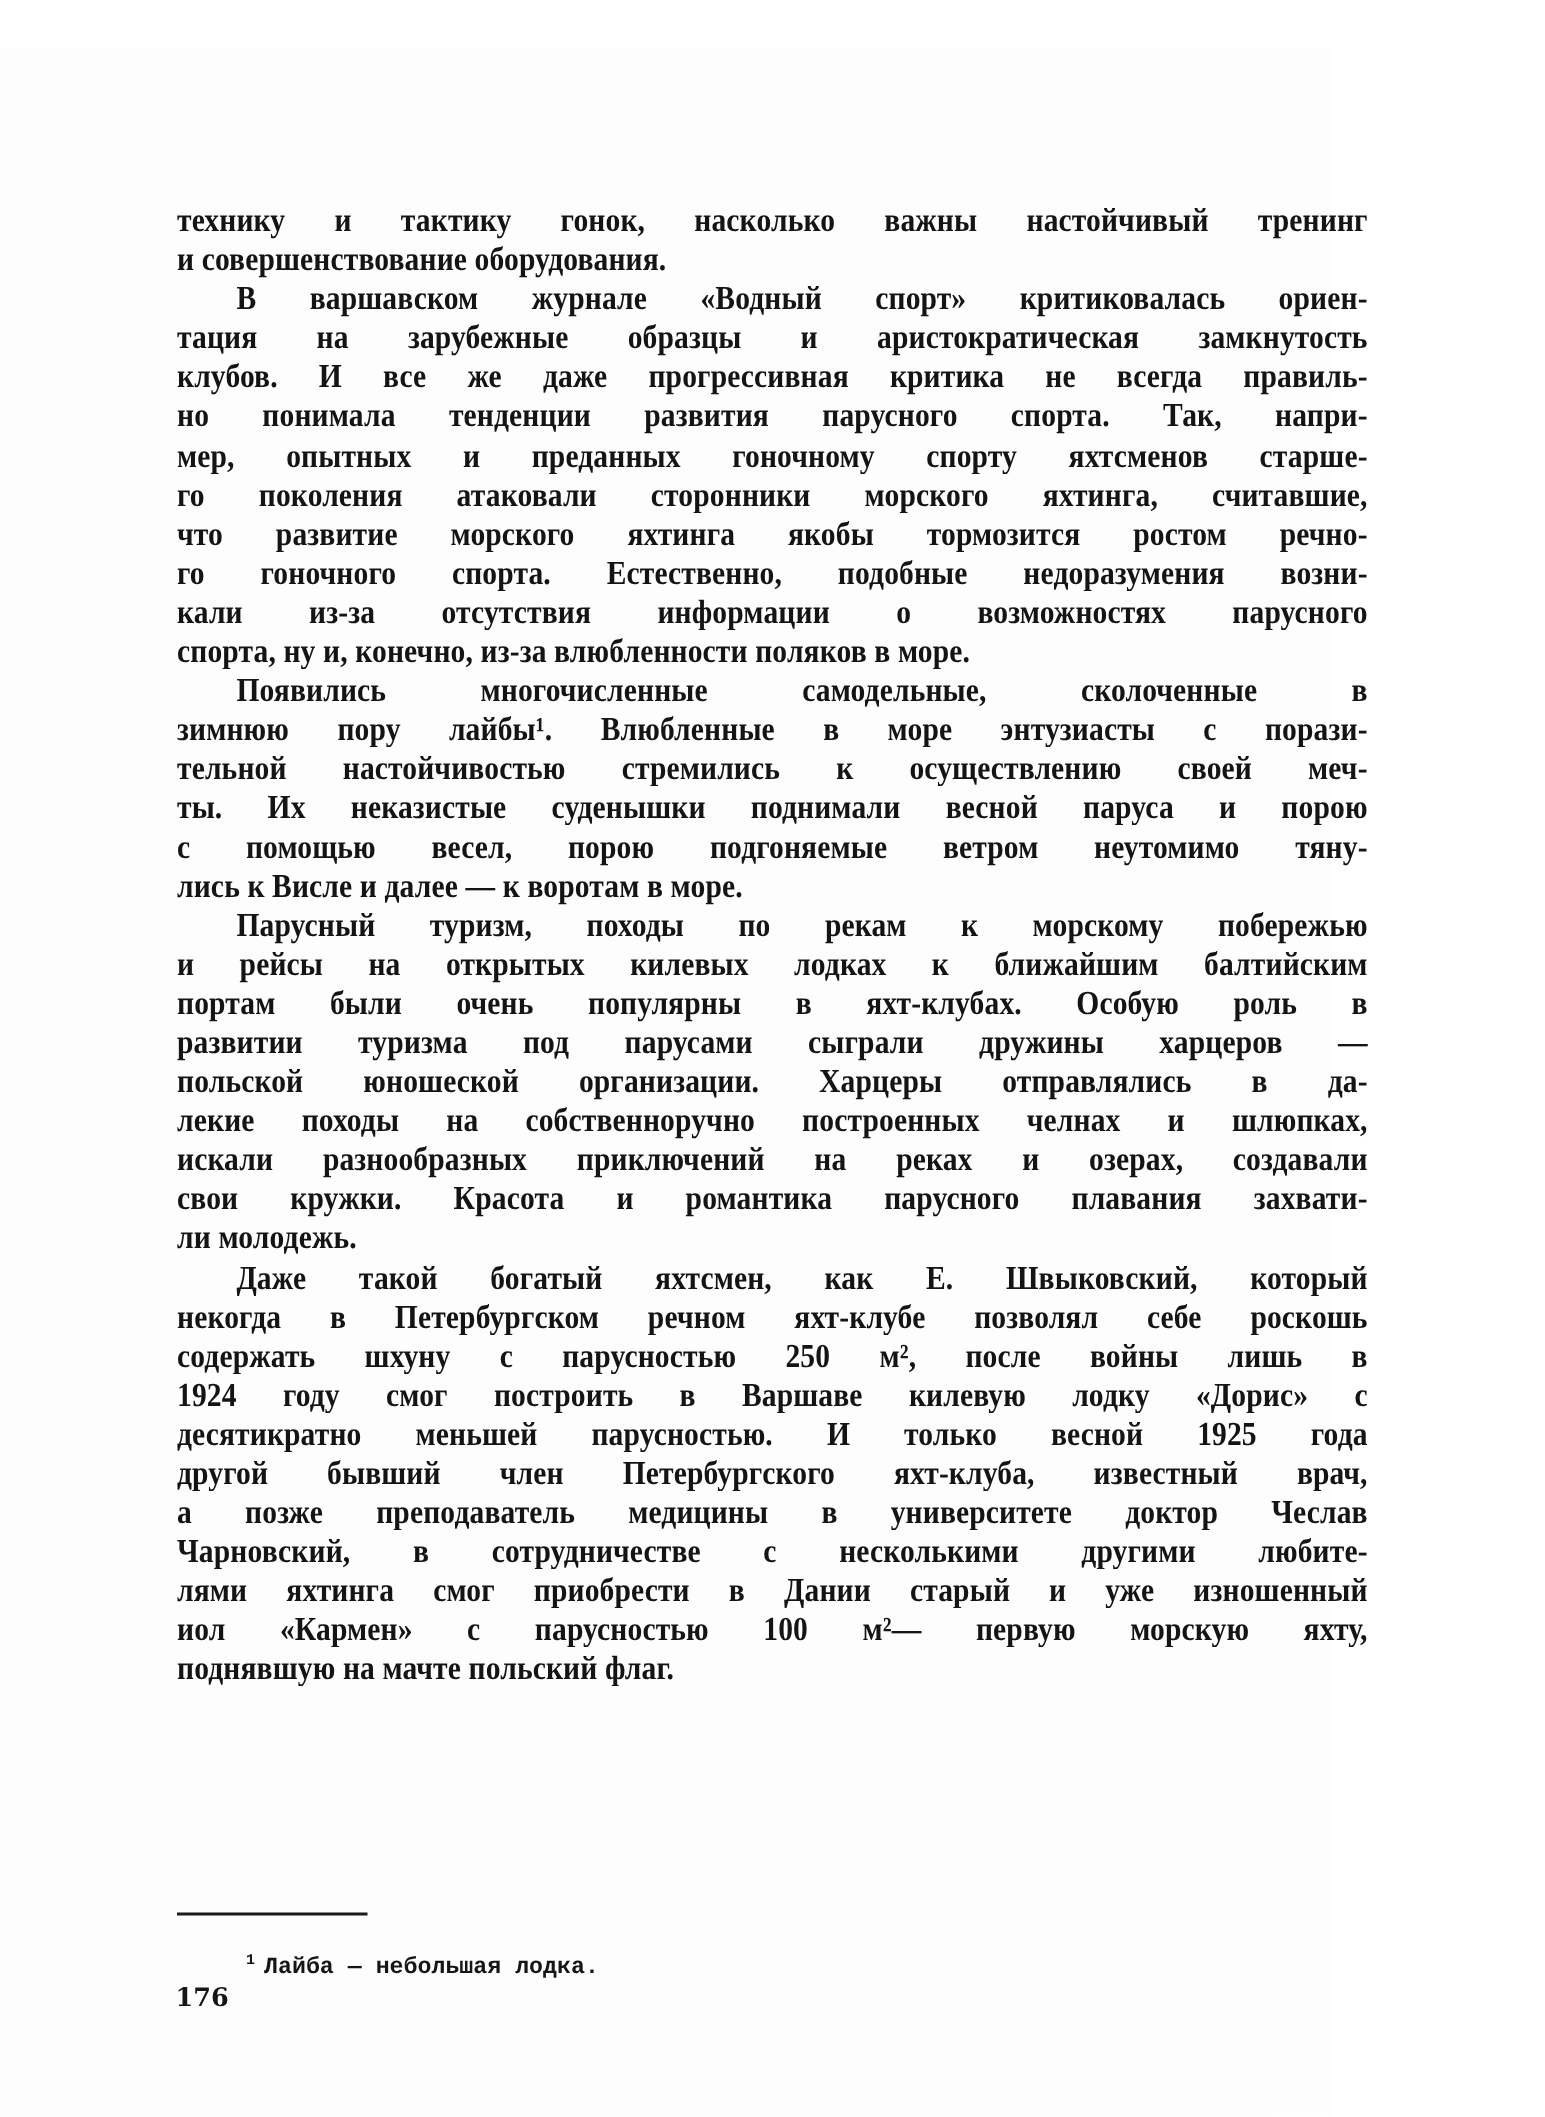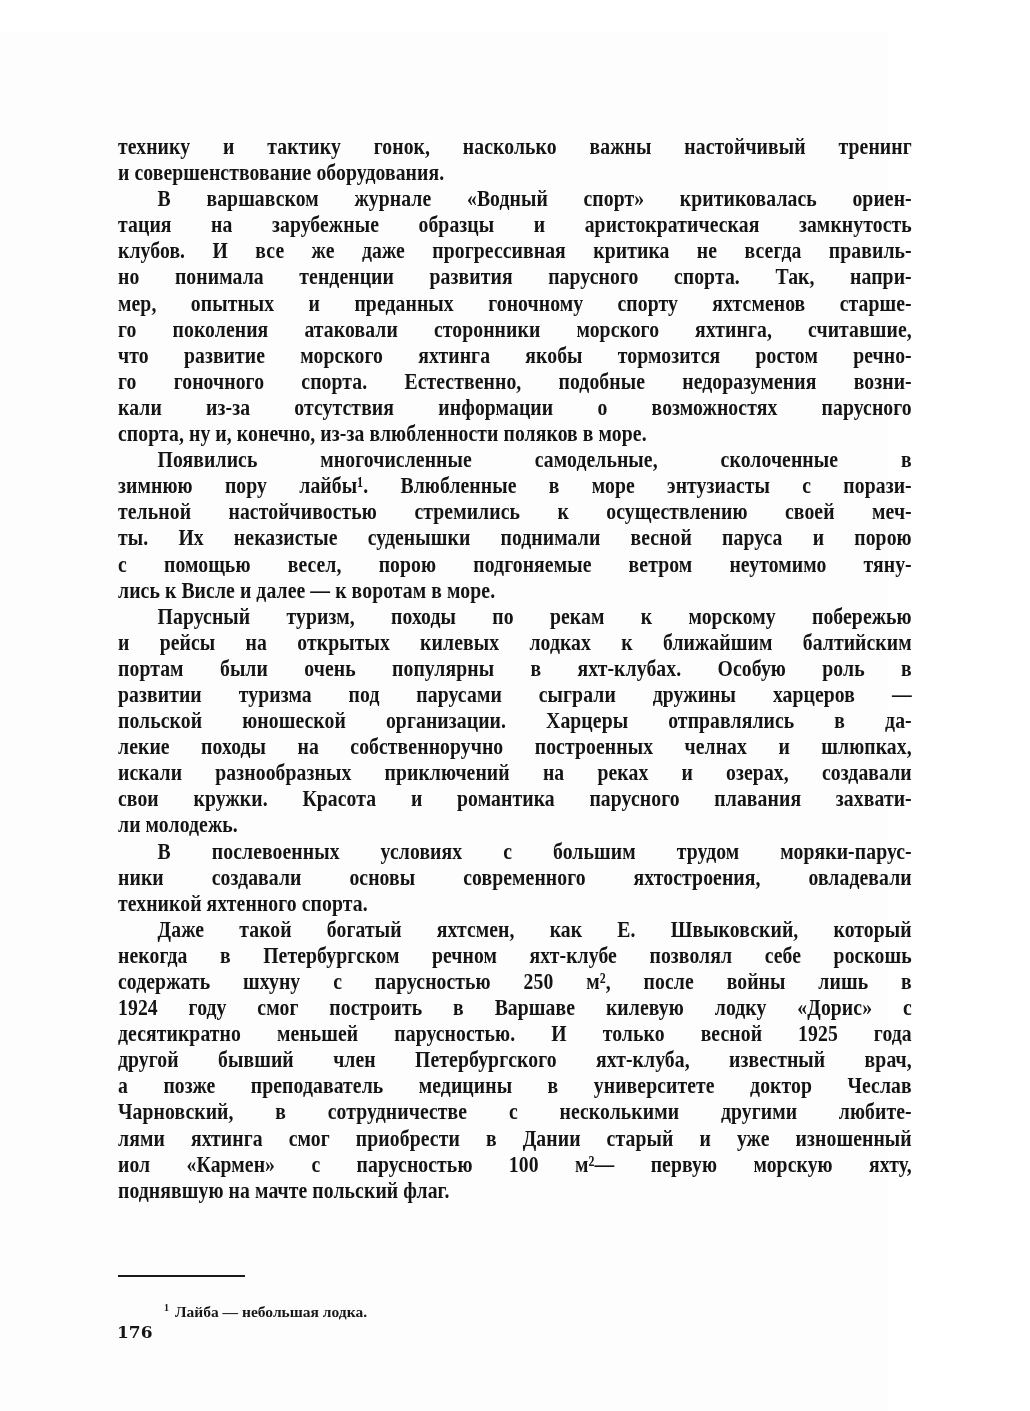--- a/index.html
+++ b/index.html
@@ -21,21 +21,21 @@
       width: 902px;
     }
     .line.last { text-align-last: left; }
     .line.indent { padding-left: 45px; box-sizing: border-box; }
     .rule {
       position: absolute; left: 118px; top: 1243px; width: 127px; height: 2px;
       background: #1a1a1a;
     }
     .footnote {
       position: absolute; left: 164px; top: 1270px;
-      font-family: Liberation Serif, serif; font-weight: bold;
+      font-family: Liberation Mono, monospace; font-weight: bold;
       font-size: 15.5px; color: #161616; white-space: nowrap;
     }
     .footnote sup { font-size: 10px; vertical-align: 6px; margin-right: 6px; }
     .page-number {
       position: absolute; left: 117px; top: 1290px;
       font-family: "DejaVu Serif", serif; font-weight: bold;
       font-size: 17px; color: #161616;
     }
   </style>
 </head>
@@ -72,25 +72,20 @@
         <div class="line">и рейсы на открытых килевых лодках к ближайшим балтийским</div>
         <div class="line">портам были очень популярны в яхт-клубах. Особую роль в</div>
         <div class="line">развитии туризма под парусами сыграли дружины харцеров —</div>
         <div class="line">польской юношеской организации. Харцеры отправлялись в да-</div>
         <div class="line">лекие походы на собственноручно построенных челнах и шлюпках,</div>
         <div class="line">искали разнообразных приключений на реках и озерах, создавали</div>
         <div class="line">свои кружки. Красота и романтика парусного плавания захвати-</div>
         <div class="line last">ли молодежь.</div>
       </div>
       <div>
-        <div class="line indent">В послевоенных условиях с большим трудом моряки-парус-</div>
-        <div class="line">ники создавали основы современного яхтостроения, овладевали</div>
-        <div class="line last">техникой яхтенного спорта.</div>
-      </div>
-      <div>
         <div class="line indent">Даже такой богатый яхтсмен, как Е. Швыковский, который</div>
         <div class="line">некогда в Петербургском речном яхт-клубе позволял себе роскошь</div>
         <div class="line">содержать шхуну с парусностью 250 м², после войны лишь в</div>
         <div class="line">1924 году смог построить в Варшаве килевую лодку «Дорис» с</div>
         <div class="line">десятикратно меньшей парусностью. И только весной 1925 года</div>
         <div class="line">другой бывший член Петербургского яхт-клуба, известный врач,</div>
         <div class="line">а позже преподаватель медицины в университете доктор Чеслав</div>
         <div class="line">Чарновский, в сотрудничестве с несколькими другими любите-</div>
         <div class="line">лями яхтинга смог приобрести в Дании старый и уже изношенный</div>
         <div class="line">иол «Кармен» с парусностью 100 м²— первую морскую яхту,</div>

